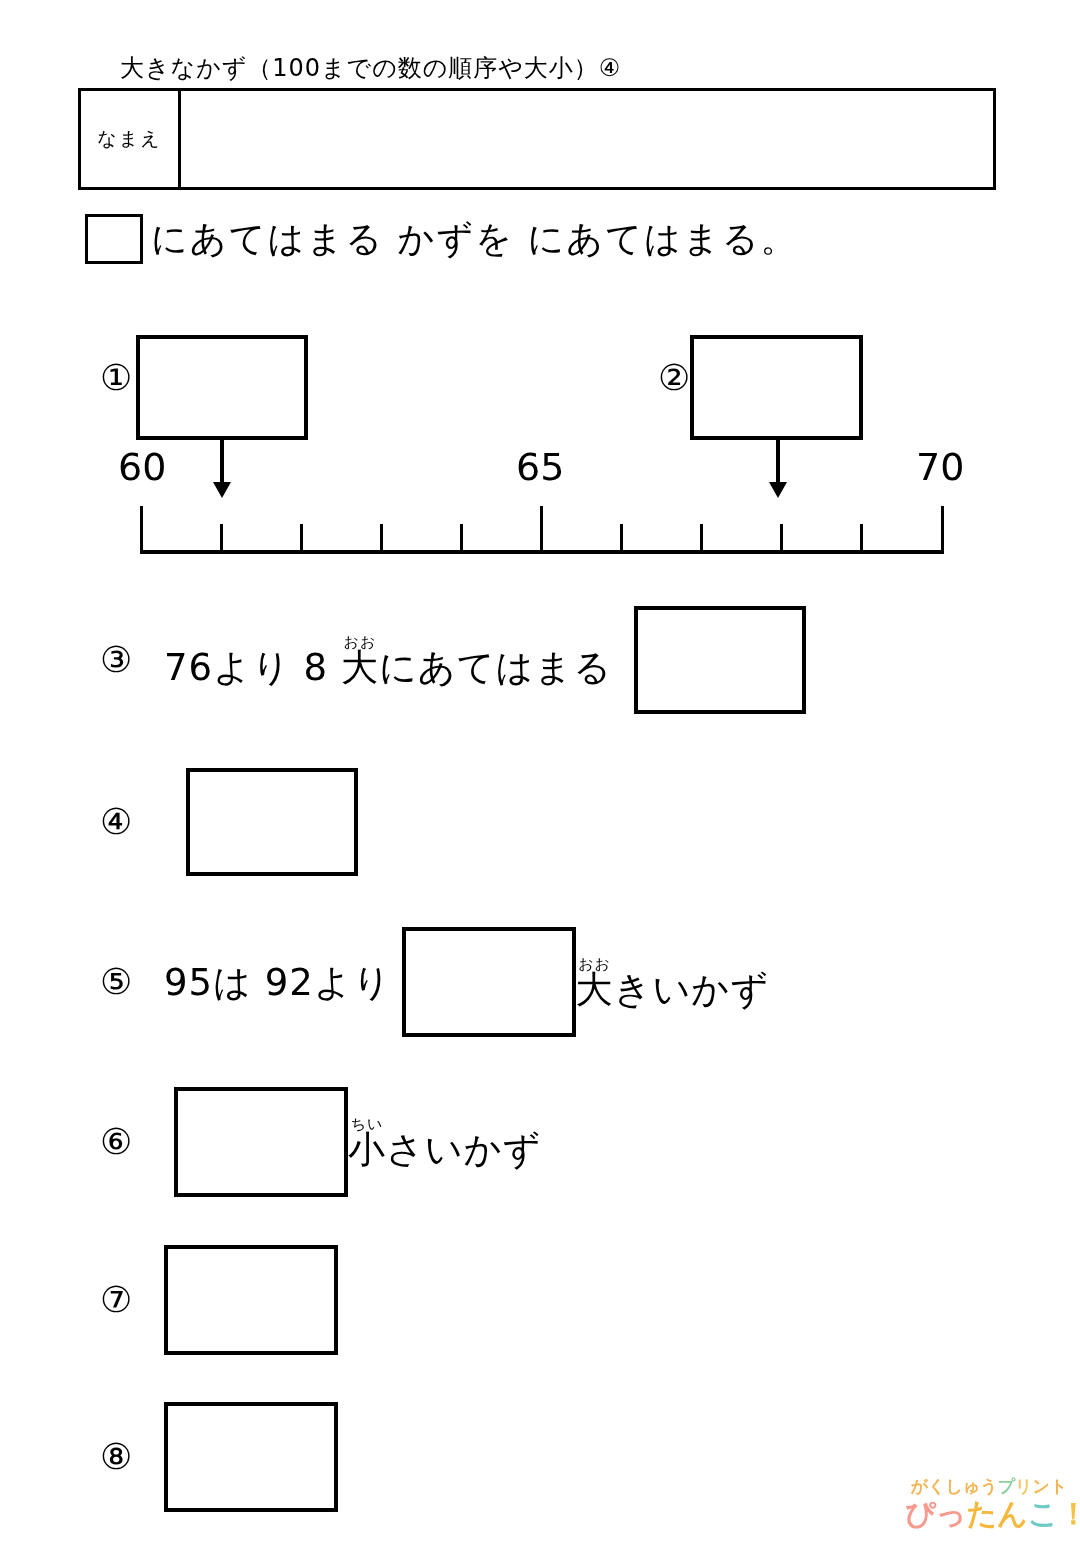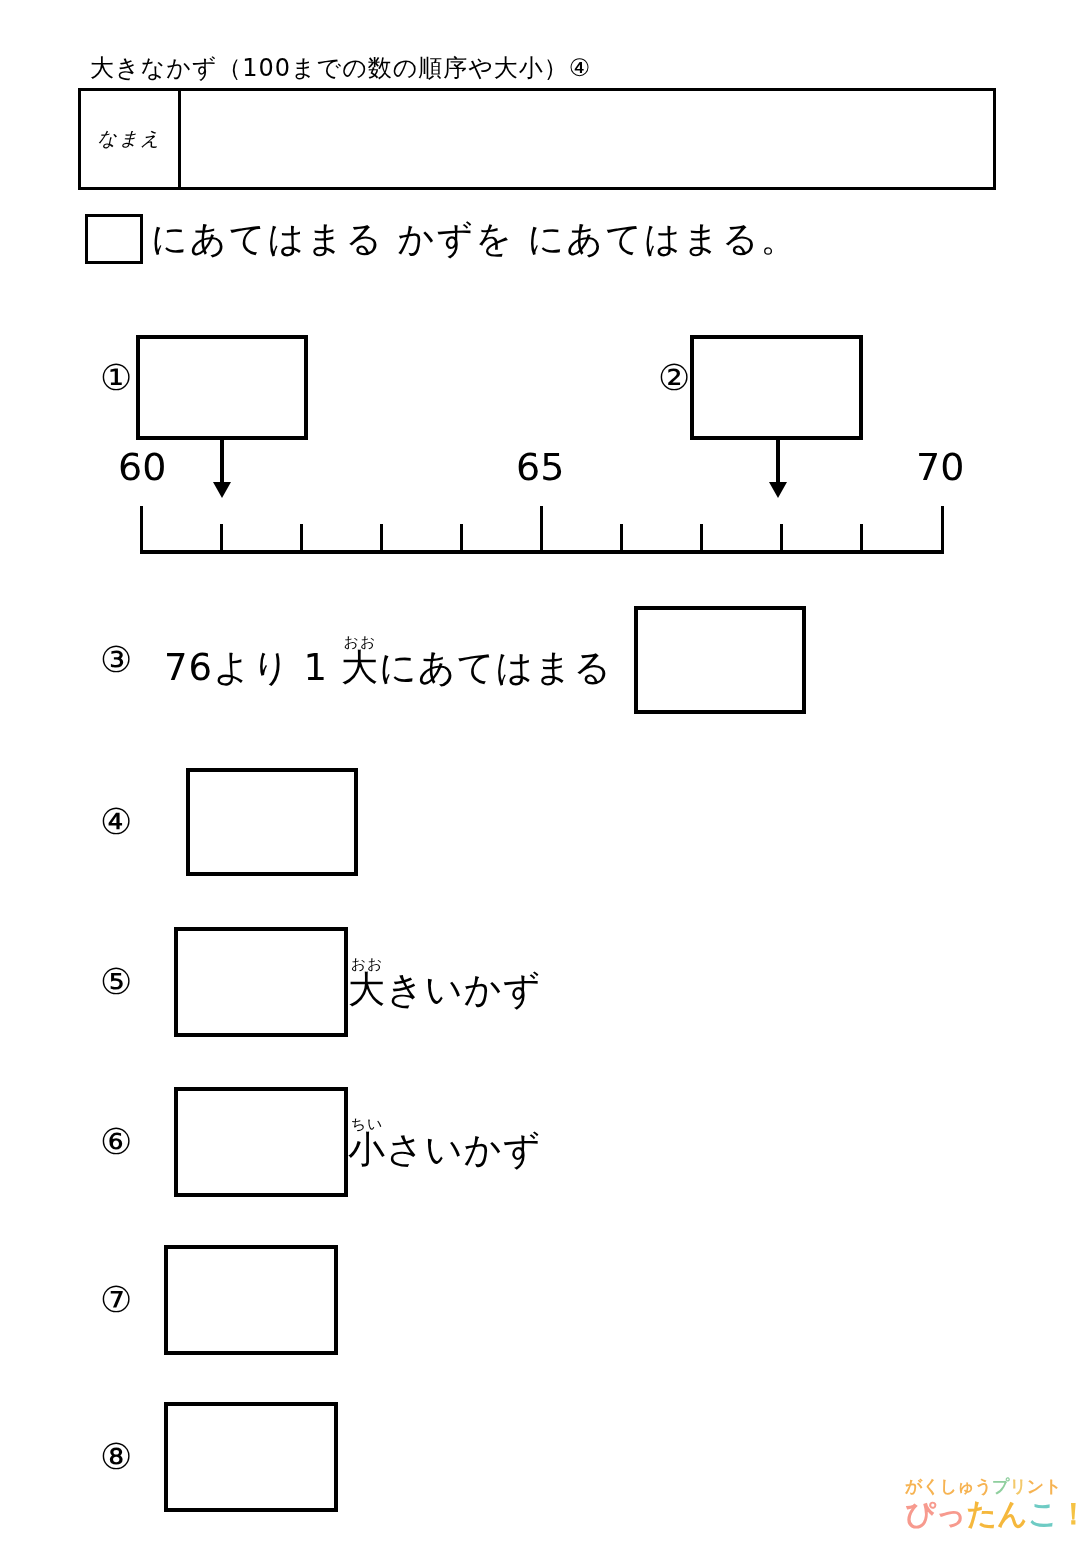--- a/index.html
+++ b/index.html
@@ -12,38 +12,37 @@
     background: #ffffff;
     font-family: "DejaVu Sans", "Liberation Sans", sans-serif;
     color: #000000;
     position: relative;
     overflow: hidden;
   }
 
   
   #worksheet-title {
     position: absolute;
-    left: 90px;
+    left: 120px;
     top: 52px;
     font-size: 24px;
     letter-spacing: 1px;
     white-space: nowrap;
   }
 
   
   #name-box {
     position: absolute;
     left: 78px;
     top: 88px;
     width: 918px;
     height: 102px;
     border: 3px solid #000;
     box-sizing: border-box;
     display: flex;
-    font-style: italic;
   }
   #name-label-cell {
     width: 100px;
     border-right: 3px solid #000;
     box-sizing: border-box;
     display: flex;
     align-items: center;
     justify-content: center;
   }
   #name-label-cell span {
@@ -184,20 +183,21 @@
     letter-spacing: 1px;
   }
 
   
   #logo {
     position: absolute;
     left: 905px;
     top: 1478px;
     width: 168px;
     height: 74px;
+    text-align: center;
   }
   #logo-line1 {
     font-size: 17px;
     font-weight: bold;
     letter-spacing: 0px;
     line-height: 1;
     white-space: nowrap;
   }
   #logo-line2 {
     font-size: 30px;
@@ -256,33 +256,34 @@
     <div class="nl-tick minor" style="left:480px;"></div>
     <div class="nl-tick minor" style="left:560px;"></div>
     <div class="nl-tick minor" style="left:640px;"></div>
     <div class="nl-tick minor" style="left:720px;"></div>
     <div class="nl-tick major" style="left:801px;"></div>
   </div>
 </div>
 
 <div class="problem-row" style="top:603px; height:114px;">
   <div class="p-num">③</div>
-  <div class="p-text"><span>76より 1 </span><ruby><span>大</span><rt>おお</rt></ruby><span>にあてはまる</span></div>
+  <div class="p-text"><span>76より 8 </span><ruby><span>大</span><rt>おお</rt></ruby><span>にあてはまる</span></div>
   <div class="p-gap-m"></div>
   <div class="answer-box wide"></div>
 </div>
 
 <div class="problem-row" style="top:765px; height:114px;">
   <div class="p-num">④</div>
   <div class="p-gap-m"></div>
   <div class="answer-box wide"></div>
 </div>
 
 <div class="problem-row" style="top:925px; height:114px;">
   <div class="p-num">⑤</div>
+  <div class="p-text">95は 92より</div>
   <div class="p-gap-s"></div>
   <div class="answer-box lead"></div>
   <div class="p-text"><ruby><span>大</span><rt>おお</rt></ruby><span>きいかず</span></div>
 </div>
 
 <div class="problem-row" style="top:1085px; height:114px;">
   <div class="p-num">⑥</div>
   <div class="p-gap-s"></div>
   <div class="answer-box lead"></div>
   <div class="p-text"><ruby><span>小</span><rt>ちい</rt></ruby><span>さいかず</span></div>

